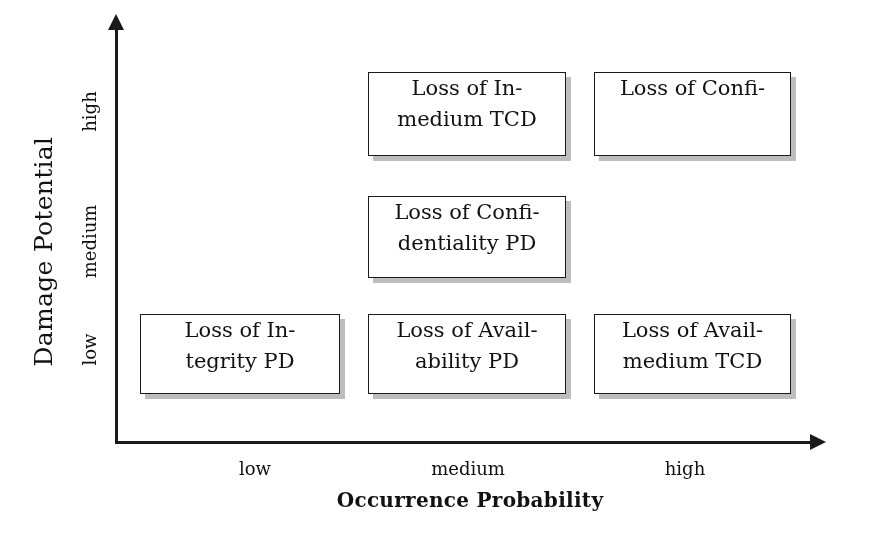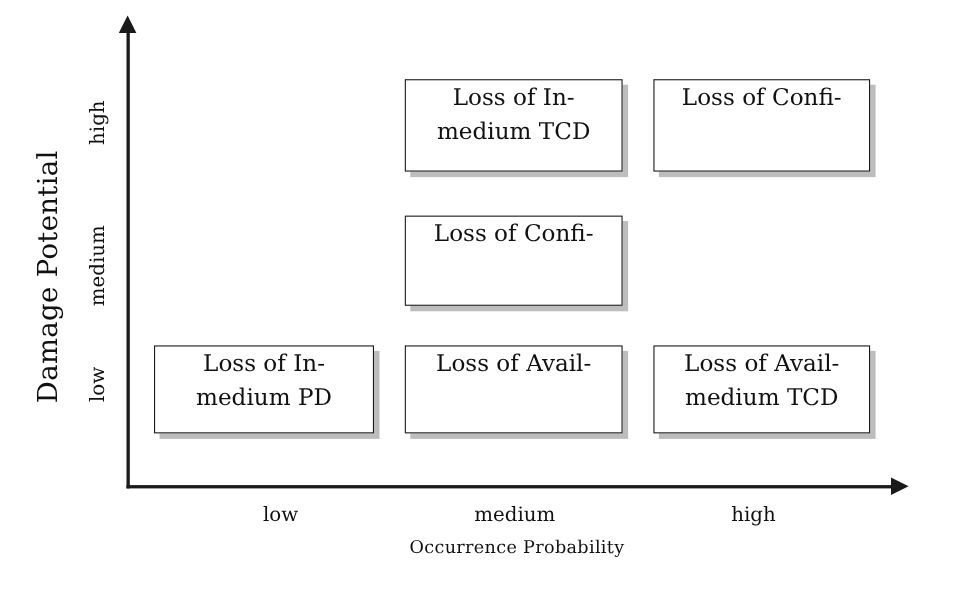--- a/index.html
+++ b/index.html
@@ -65,23 +65,24 @@
     font-size: 25px;
     letter-spacing: 0.3px;
     white-space: nowrap;
   }
   #x-axis-title {
     position: absolute;
     left: 265px;
     top: 488px;
     width: 410px;
     text-align: center;
-    font-size: 16px;
+    font-size: 20px;
     letter-spacing: 0.3px;
     white-space: nowrap;
+    font-weight: bold;
   }
 
   
   .y-tick {
     position: absolute;
     width: 110px;
     text-align: center;
     transform: rotate(-90deg);
     font-size: 18px;
     white-space: nowrap;
@@ -161,29 +162,31 @@
     <span class="line1">Loss of In-</span>
     <span class="line2">medium TCD</span>
   </div>
 
   <div class="risk-box" id="box-loss-confidentiality-tcd">
     <span class="line1">Loss of Confi-</span>
   </div>
 
   <div class="risk-box" id="box-loss-confidentiality-pd">
     <span class="line1">Loss of Confi-</span>
+    <span class="line2">dentiality PD</span>
   </div>
 
   <div class="risk-box" id="box-loss-integrity-pd">
     <span class="line1">Loss of In-</span>
-    <span class="line2">medium PD</span>
+    <span class="line2">tegrity PD</span>
   </div>
 
   <div class="risk-box" id="box-loss-availability-pd">
     <span class="line1">Loss of Avail-</span>
+    <span class="line2">ability PD</span>
   </div>
 
   <div class="risk-box" id="box-loss-availability-tcd">
     <span class="line1">Loss of Avail-</span>
     <span class="line2">medium TCD</span>
   </div>
 
 </div>
 
 </body></html>

